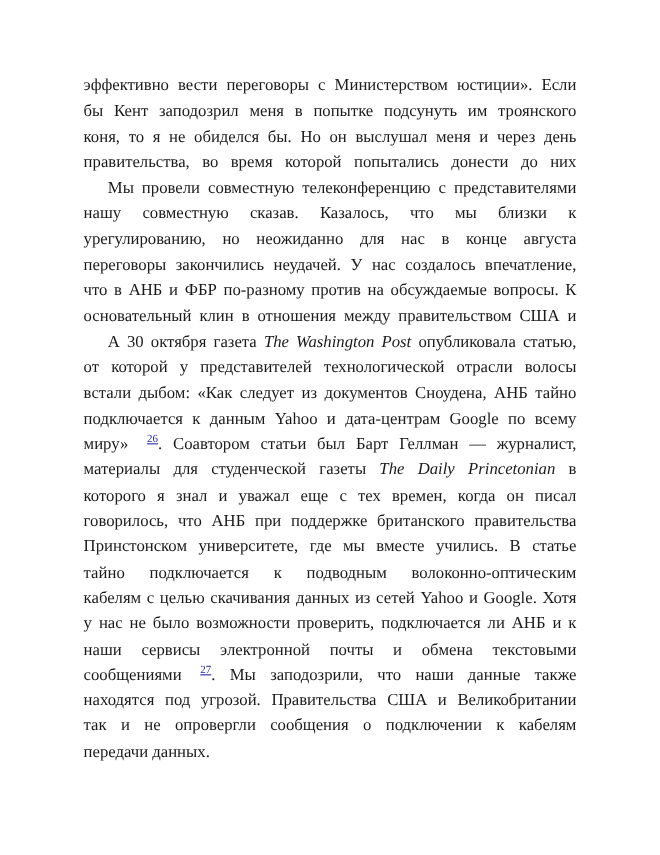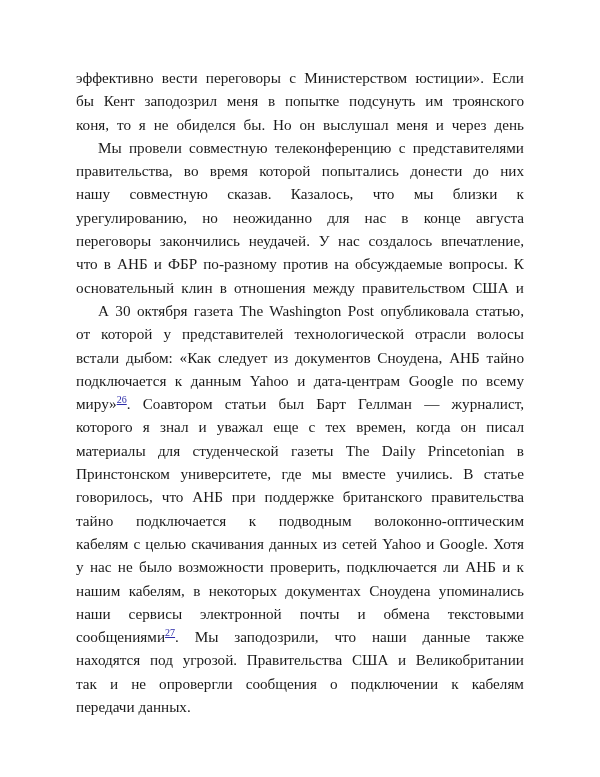--- a/index.html
+++ b/index.html
@@ -11,52 +11,51 @@
       width: 448px;
       font-family: "Liberation Serif", "DejaVu Serif", serif;
       font-size: 15.2px;
       line-height: 23.3px;
       color: #1a1a1a;
       text-align: justify;
     }
     .line { display: block; white-space: nowrap; text-align-last: justify; text-align: justify; height: 23.3px; }
     .line.last { text-align-last: left; }
     .indent { padding-left: 22px; }
-    .it { }
+    .it { font-style: italic; }
     sup.fn { font-size: 10px; line-height: 0; vertical-align: 6px; }
-    sup.fn a { color: #2a2aa8; text-decoration: underline; }
+    sup.fn a { color: #2a2aa8; text-decoration: underline; margin-left: 17px; }
   </style>
 </head>
 <body>
 
 <div class="page">
   <span class="line">эффективно вести переговоры с Министерством юстиции». Если</span>
   <span class="line">бы Кент заподозрил меня в попытке подсунуть им троянского</span>
   <span class="line">коня, то я не обиделся бы. Но он выслушал меня и через день</span>
 
+  <span class="line">правительства, во время которой попытались донести до них</span>
   <span class="line indent">Мы провели совместную телеконференцию с представителями</span>
-  <span class="line">правительства, во время которой попытались донести до них</span>
   <span class="line">нашу совместную сказав. Казалось, что мы близки к</span>
   <span class="line">урегулированию, но неожиданно для нас в конце августа</span>
   <span class="line">переговоры закончились неудачей. У нас создалось впечатление,</span>
   <span class="line">что в АНБ и ФБР по-разному против на обсуждаемые вопросы. К</span>
   <span class="line">основательный клин в отношения между правительством США и</span>
 
   <span class="line indent"><span>А 30 октября газета </span><span class="it">The Washington Post</span><span> опубликовала статью,</span></span>
   <span class="line">от которой у представителей технологической отрасли волосы</span>
   <span class="line">встали дыбом: «Как следует из документов Сноудена, АНБ тайно</span>
   <span class="line">подключается к данным Yahoo и дата-центрам Google по всему</span>
   <span class="line"><span>миру»</span><sup class="fn"><a href="#">26</a></sup><span>. Соавтором статьи был Барт Геллман — журналист,</span></span>
+  <span class="line"><span>материалы для студенческой газеты </span><span class="it">The Daily Princetonian</span><span> в</span></span>
   <span class="line">которого я знал и уважал еще с тех времен, когда он писал</span>
-  <span class="line"><span>материалы для студенческой газеты </span><span class="it">The Daily Princetonian</span><span> в</span></span>
+  <span class="line">говорилось, что АНБ при поддержке британского правительства</span>
   <span class="line">Принстонском университете, где мы вместе учились. В статье</span>
-  <span class="line">говорилось, что АНБ при поддержке британского правительства</span>
   <span class="line">тайно подключается к подводным волоконно-оптическим</span>
   <span class="line">кабелям с целью скачивания данных из сетей Yahoo и Google. Хотя</span>
   <span class="line">у нас не было возможности проверить, подключается ли АНБ и к</span>
-  <span class="line">нашим кабелям, в некоторых документах Сноудена упоминались</span>
   <span class="line">наши сервисы электронной почты и обмена текстовыми</span>
   <span class="line"><span>сообщениями</span><sup class="fn"><a href="#">27</a></sup><span>. Мы заподозрили, что наши данные также</span></span>
   <span class="line">находятся под угрозой. Правительства США и Великобритании</span>
   <span class="line">так и не опровергли сообщения о подключении к кабелям</span>
   <span class="line last">передачи данных.</span>
 
 </div>
 
 </body></html>

